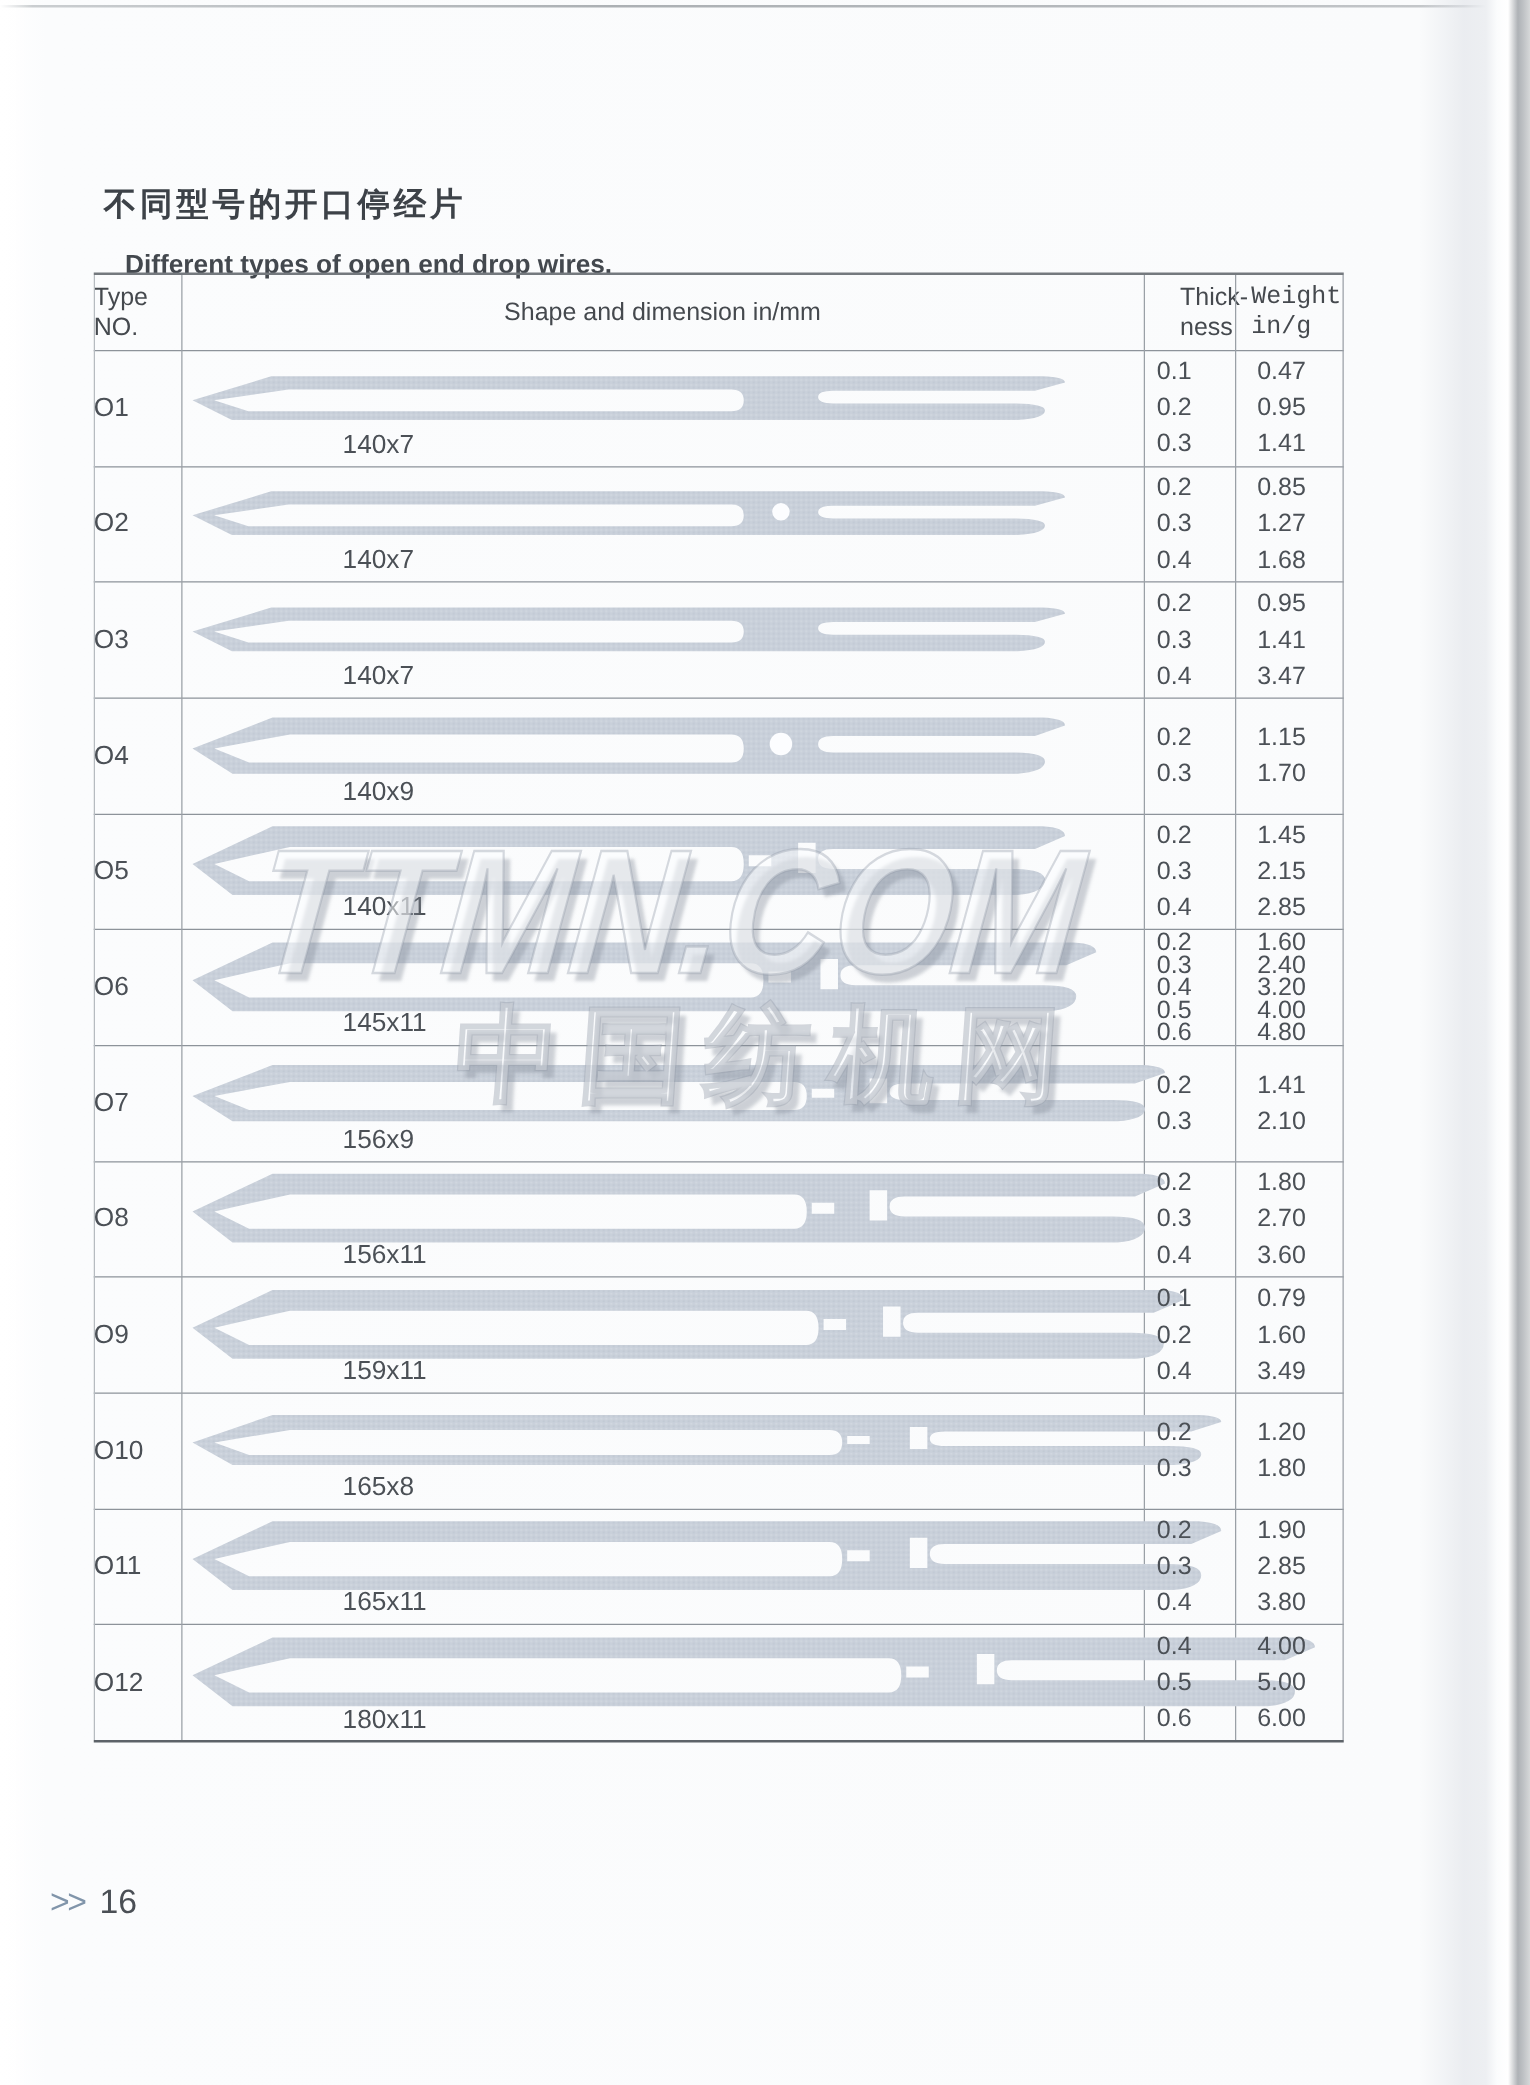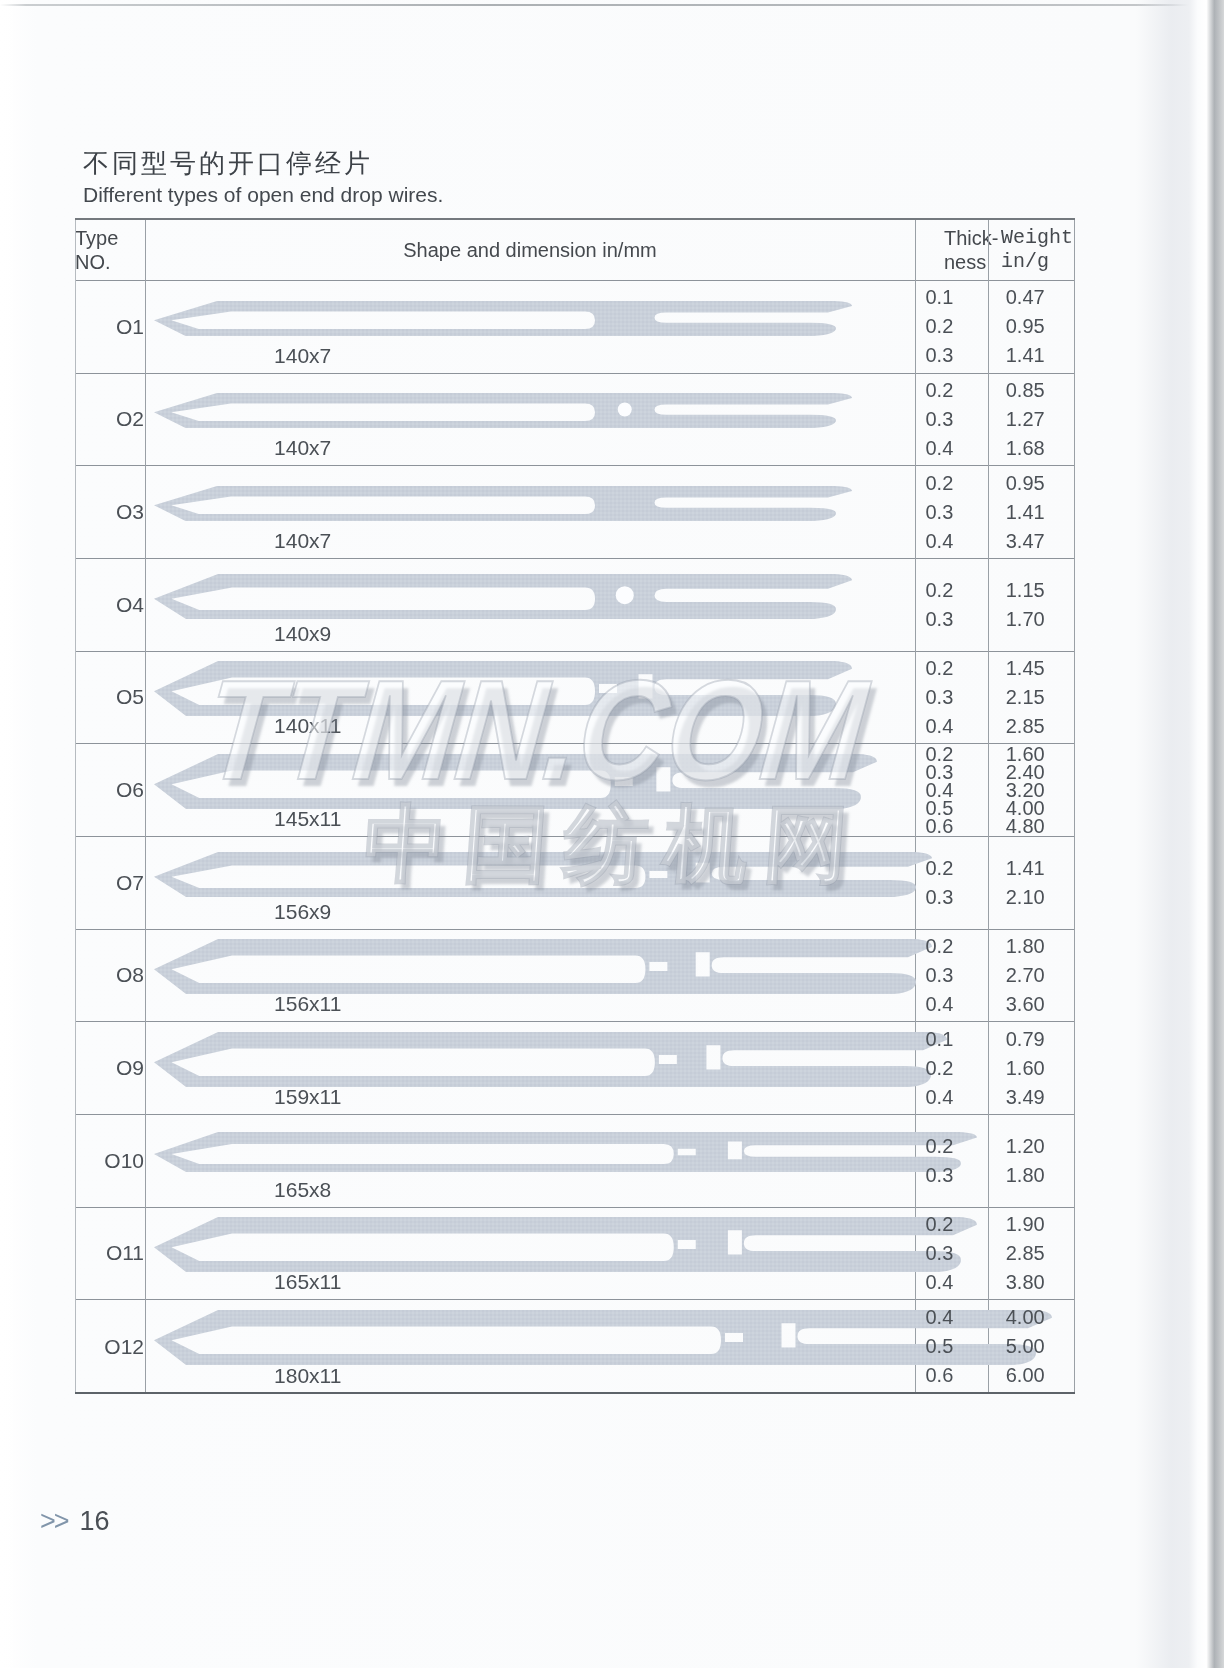--- a/index.html
+++ b/index.html
@@ -14,23 +14,23 @@
     background:linear-gradient(to right,#ffffff 0%,#fbfcfd 3%,#fafbfc 92%,#fafbfc 100%);
   }
   .edge-top{position:absolute;top:4px;left:0;width:100%;height:2px;
     background:linear-gradient(to right,#c3c7ca 0%,#9ea3a7 40%,#aaaeb2 75%,#c0c3c6 100%);opacity:.85;}
   .edge-right{position:absolute;top:0;right:0;width:88px;height:100%;
     background:linear-gradient(to right,rgba(230,232,236,0) 0%,rgba(226,229,234,.65) 40%,#edeff2 60%,#fbfcfd 70%,#ffffff 80%,#aeb2b6 89%,#bfc2c5 94%,#d6d8d9 100%);}
   .edge-left{position:absolute;top:0;left:0;width:26px;height:100%;
     background:linear-gradient(to right,#ffffff 0%,rgba(255,255,255,0) 100%);}
 
   .title-zh{position:absolute;left:83px;top:146px;margin:0;
-    font-size:26px;font-weight:normal;letter-spacing:3px;color:#3d4248;}
-  .title-en{position:absolute;left:83px;top:183px;margin:0;
-    font-size:21px;font-weight:normal;color:#43484e;}
+    font-size:26px;font-weight:bold;letter-spacing:3px;color:#3d4248;}
+  .title-en{position:absolute;left:83px;top:183px;margin:17px;
+    font-size:21px;font-weight:bold;color:#43484e;}
 
   .dw-table{position:absolute;left:75px;top:218px;width:1000px;height:1172px;
     border-top:2px solid #74797e;border-bottom:2px solid #5d6369;}
   .vline{position:absolute;top:0;bottom:0;width:1px;background:#9aa0a6;z-index:1;}
   .vline.v0{left:0;background:#b6bbc0;}
   .vline.v1{left:70px;}
   .vline.v2{left:840px;}
   .vline.v3{left:913px;}
   .vline.v4{left:999px;}
 
@@ -38,21 +38,21 @@
   .th{font-size:20px;line-height:24px;display:flex;flex-direction:column;justify-content:center;}
   .th.t-type{width:70px;box-sizing:border-box;}
   .th.t-shape{width:770px;align-items:center;}
   .th.t-thick{width:73px;padding-left:29px;box-sizing:border-box;}
   .th.t-weight{width:87px;padding-left:13px;box-sizing:border-box;font-family:Liberation Mono, monospace;}
 
   .tbody{position:relative;}
   .row{display:flex;height:92.66px;border-bottom:1px solid #8d939a;box-sizing:border-box;position:relative;overflow:visible;}
   .row:last-child{border-bottom:none;}
   .cell{position:relative;overflow:visible;}
-  .c-type{width:70px;display:flex;align-items:center;justify-content:flex-end;}
+  .c-type{width:70px;display:flex;align-items:center;justify-content:flex-start;}
   .type-label{font-size:21px;color:#4b5056;}
   .c-shape{width:770px;}
   .wire-wrap{position:absolute;left:10px;z-index:3;}
   .dim{position:absolute;left:130px;bottom:5px;font-size:21px;color:#4b5056;z-index:4;}
   .c-thick{width:73px;}
   .c-weight{width:101px;}
   .specs{position:absolute;inset:0;display:flex;flex-direction:column;justify-content:center;
     align-items:center;font-size:20px;color:#4b5056;z-index:4;}
   .specs span{line-height:29px;}
   .specs.dense span{line-height:18px;}

